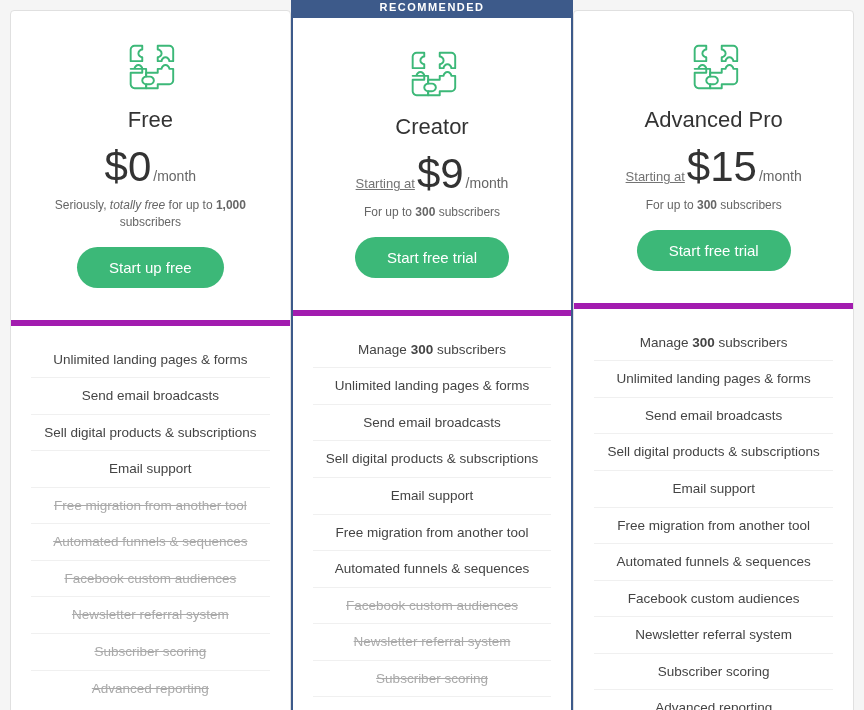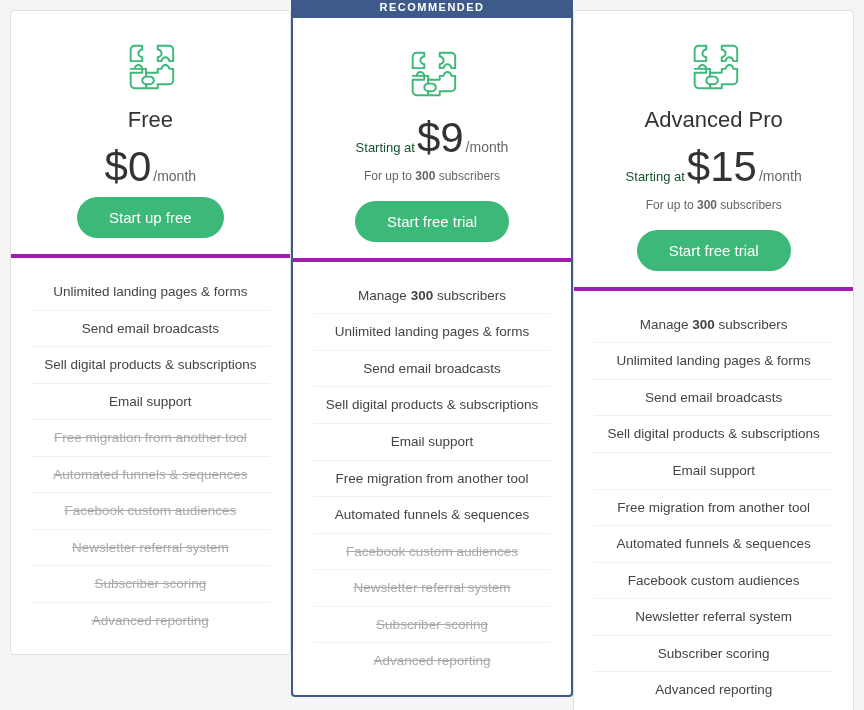--- a/index.html
+++ b/index.html
@@ -45,22 +45,22 @@
       text-align: center;
       font-size: 11px;
       font-weight: 600;
       letter-spacing: 1.5px;
       padding: 5px 0;
       text-transform: uppercase;
     }
 
     .plan-header {
       text-align: center;
-      padding: 24px 20px 12px;
-      border-bottom: 4px solid #a21caf;
+      padding: 24px 20px 28px;
+      border-bottom: 6px solid #a21caf;
     }
 
     .plan-icon {
       width: 60px;
       height: 60px;
       margin: 0 auto 12px;
       display: flex;
       align-items: center;
       justify-content: center;
     }
@@ -75,21 +75,22 @@
     .price-row {
       display: flex;
       align-items: baseline;
       justify-content: center;
       gap: 2px;
       margin-bottom: 6px;
     }
 
     .price-starting {
       font-size: 13px;
-      color: #14532d;
+      color: #737373;
+      text-decoration: underline;
     }
 
     .price-amount {
       font-size: 42px;
       font-weight: 300;
       color: #333;
     }
 
     .price-period {
       font-size: 14px;
@@ -172,20 +173,21 @@
       <path d="M10 34 L14 34 C14 32 16 30 18 30 C20 30 22 32 22 34 L22 38 L10 38 L10 50 C10 52 12 54 14 54 L26 54 L26 50 C24 50 22 48 22 46 C22 44 24 42 26 42 L26 34 Z" fill="none" stroke="#3cb878" stroke-width="2" stroke-linejoin="round"></path>
       <path d="M38 34 L42 34 C42 32 44 30 46 30 C48 30 50 32 50 34 L54 34 L54 46 C54 48 52 50 50 50 L38 50 L38 54 L26 54 L26 50 L30 50 C32 50 34 48 34 46 C34 44 32 42 30 42 L26 42 L26 38 L38 38 Z" fill="none" stroke="#3cb878" stroke-width="2" stroke-linejoin="round"></path>
     </svg>
         </div>
         <div class="plan-name">Free</div>
         <div class="price-row">
 
           <span class="price-amount">$0</span>
           <span class="price-period">/month</span>
         </div>
+        <div class="price-note">Seriously, <em>totally free</em> for up to <strong>1,000</strong> subscribers</div>
         <button class="plan-button">Start up free</button>
       </div>
       <div class="plan-features">
         <div class="feature-item">Unlimited landing pages &amp; forms</div>
         <div class="feature-item">Send email broadcasts</div>
         <div class="feature-item">Sell digital products &amp; subscriptions</div>
         <div class="feature-item">Email support</div>
         <div class="feature-item strikethrough">Free migration from another tool</div>
         <div class="feature-item strikethrough">Automated funnels &amp; sequences</div>
         <div class="feature-item strikethrough">Facebook custom audiences</div>
@@ -198,20 +200,21 @@
       <div class="recommended-badge">RECOMMENDED</div>
       <div class="plan-header">
         <div class="plan-icon">
           <svg class="puzzle-icon" viewBox="0 0 60 60" fill="none" xmlns="http://www.w3.org/2000/svg">
       <path d="M22 10 L22 14 C20 14 18 16 18 18 C18 20 20 22 22 22 L22 26 L10 26 L10 14 C10 12 12 10 14 10 Z" fill="none" stroke="#3cb878" stroke-width="2" stroke-linejoin="round"></path>
       <path d="M38 10 L50 10 C52 10 54 12 54 14 L54 26 L50 26 C50 24 48 22 46 22 C44 22 42 24 42 26 L38 26 L38 22 C40 22 42 20 42 18 C42 16 40 14 38 14 Z" fill="none" stroke="#3cb878" stroke-width="2" stroke-linejoin="round"></path>
       <path d="M10 34 L14 34 C14 32 16 30 18 30 C20 30 22 32 22 34 L22 38 L10 38 L10 50 C10 52 12 54 14 54 L26 54 L26 50 C24 50 22 48 22 46 C22 44 24 42 26 42 L26 34 Z" fill="none" stroke="#3cb878" stroke-width="2" stroke-linejoin="round"></path>
       <path d="M38 34 L42 34 C42 32 44 30 46 30 C48 30 50 32 50 34 L54 34 L54 46 C54 48 52 50 50 50 L38 50 L38 54 L26 54 L26 50 L30 50 C32 50 34 48 34 46 C34 44 32 42 30 42 L26 42 L26 38 L38 38 Z" fill="none" stroke="#3cb878" stroke-width="2" stroke-linejoin="round"></path>
     </svg>
         </div>
+        <div class="plan-name">Creator</div>
         <div class="price-row">
           <span class="price-starting">Starting at </span>
           <span class="price-amount">$9</span>
           <span class="price-period">/month</span>
         </div>
         <div class="price-note">For up to <strong>300</strong> subscribers</div>
         <button class="plan-button">Start free trial</button>
       </div>
       <div class="plan-features">
         <div class="feature-item">Manage <strong>300</strong> subscribers</div>

